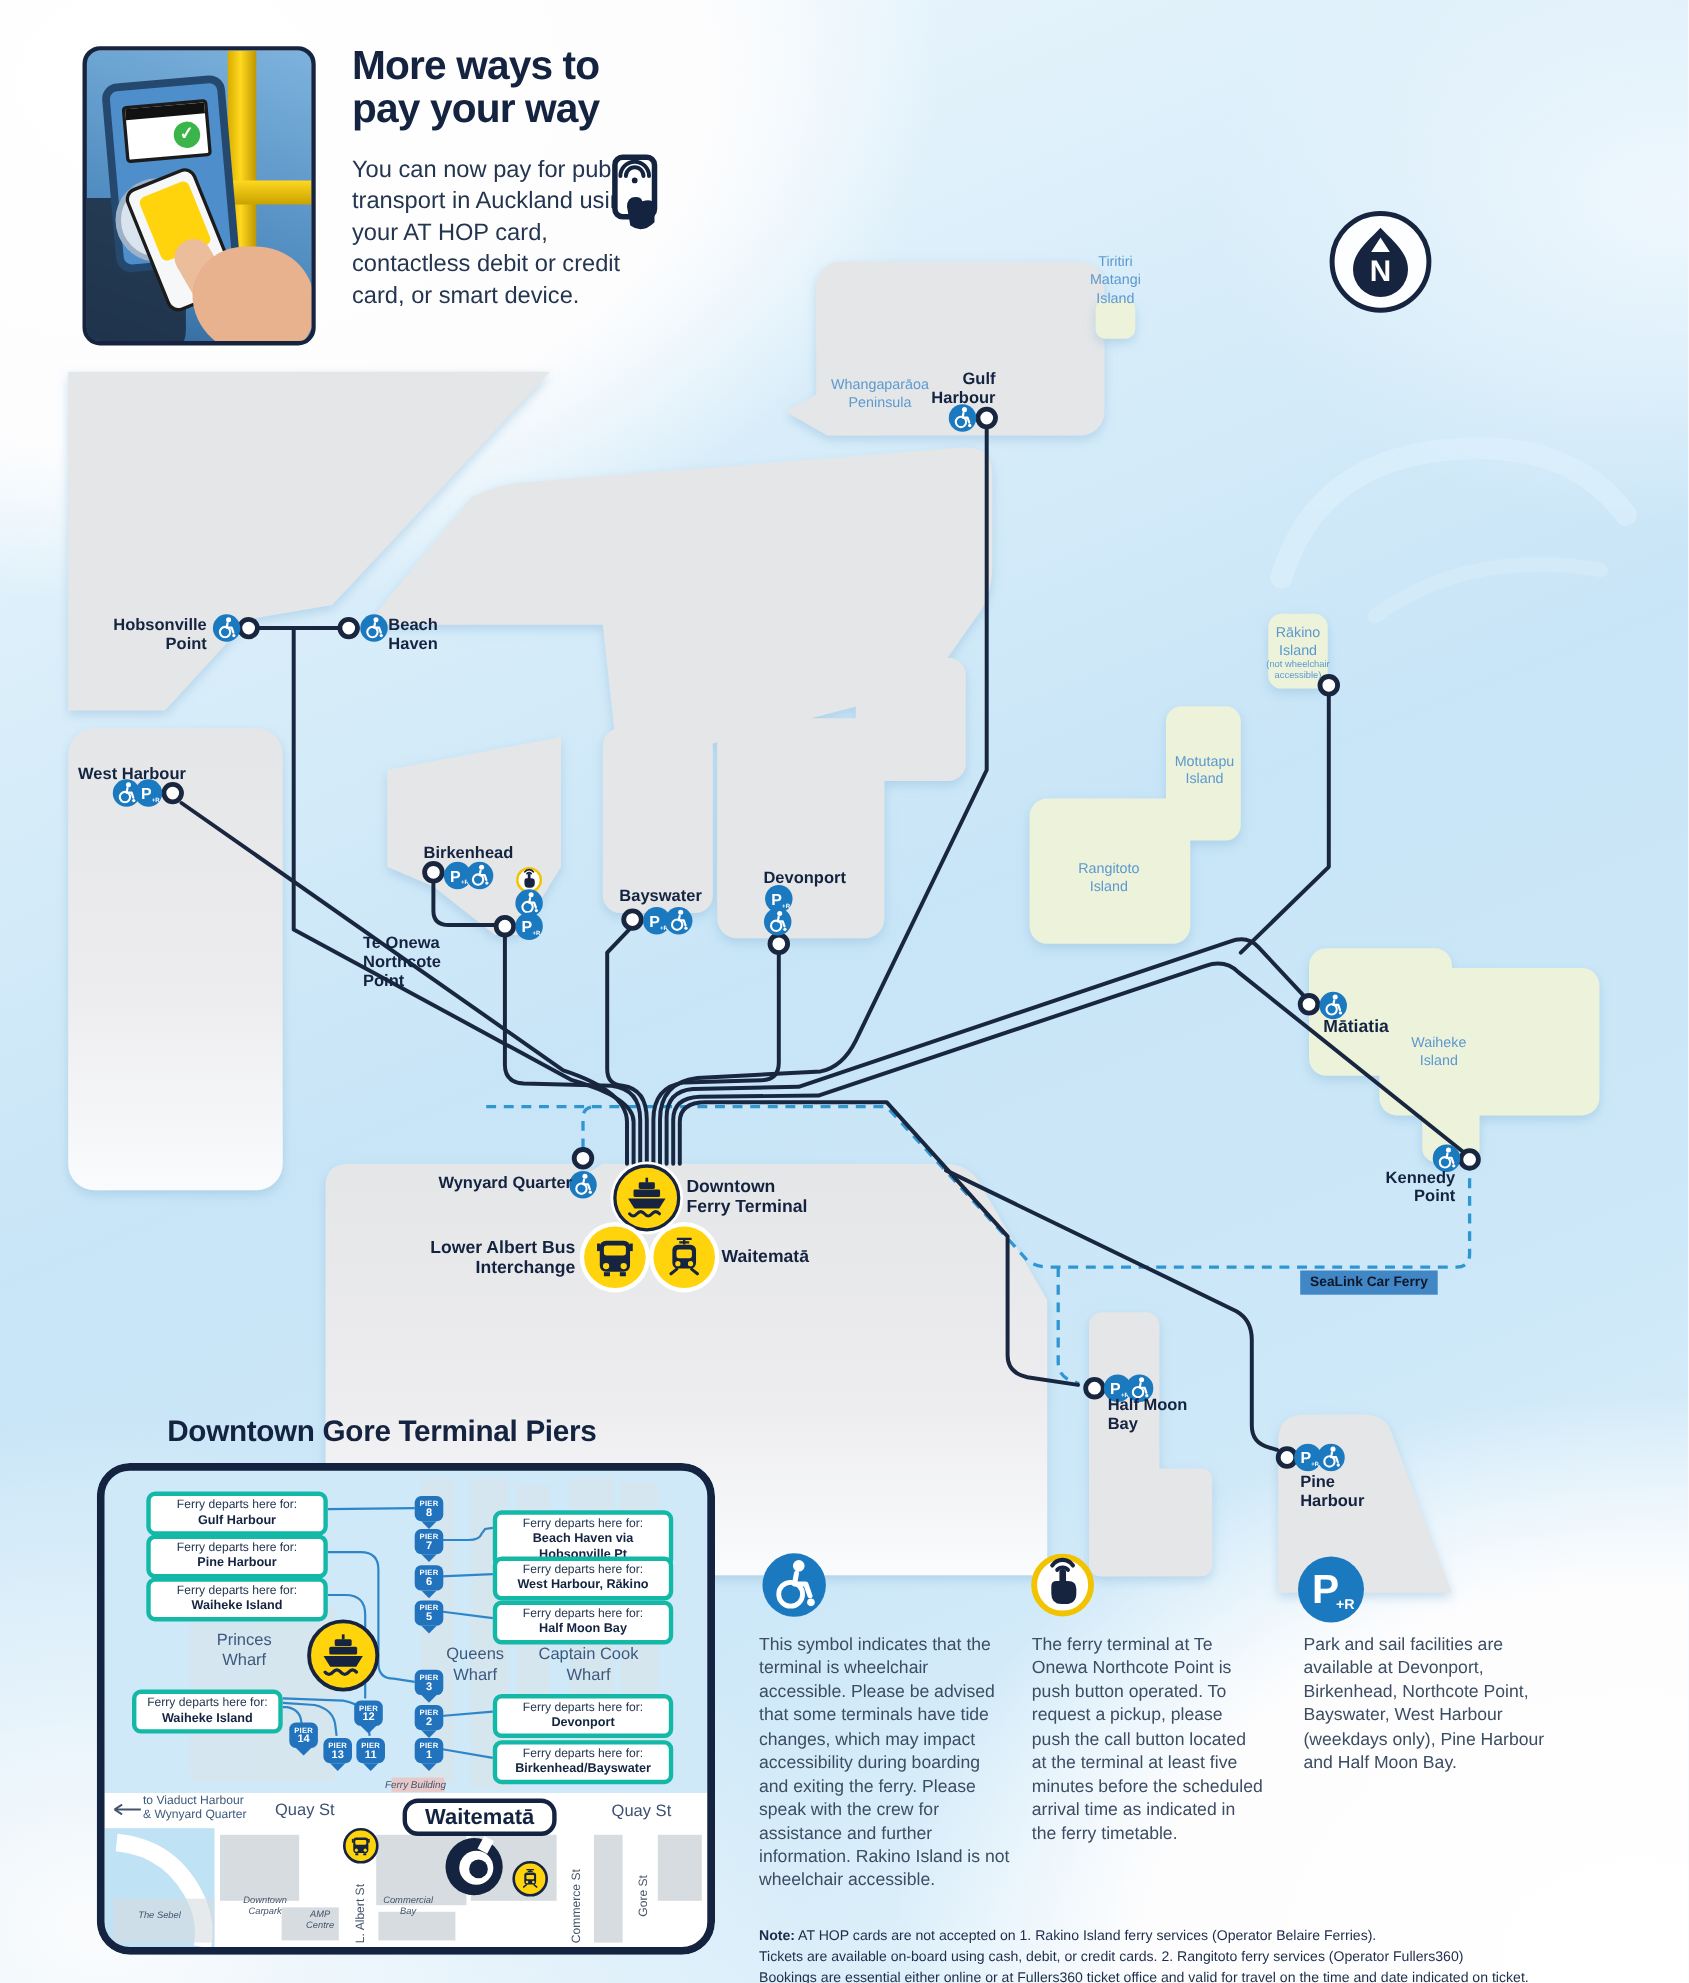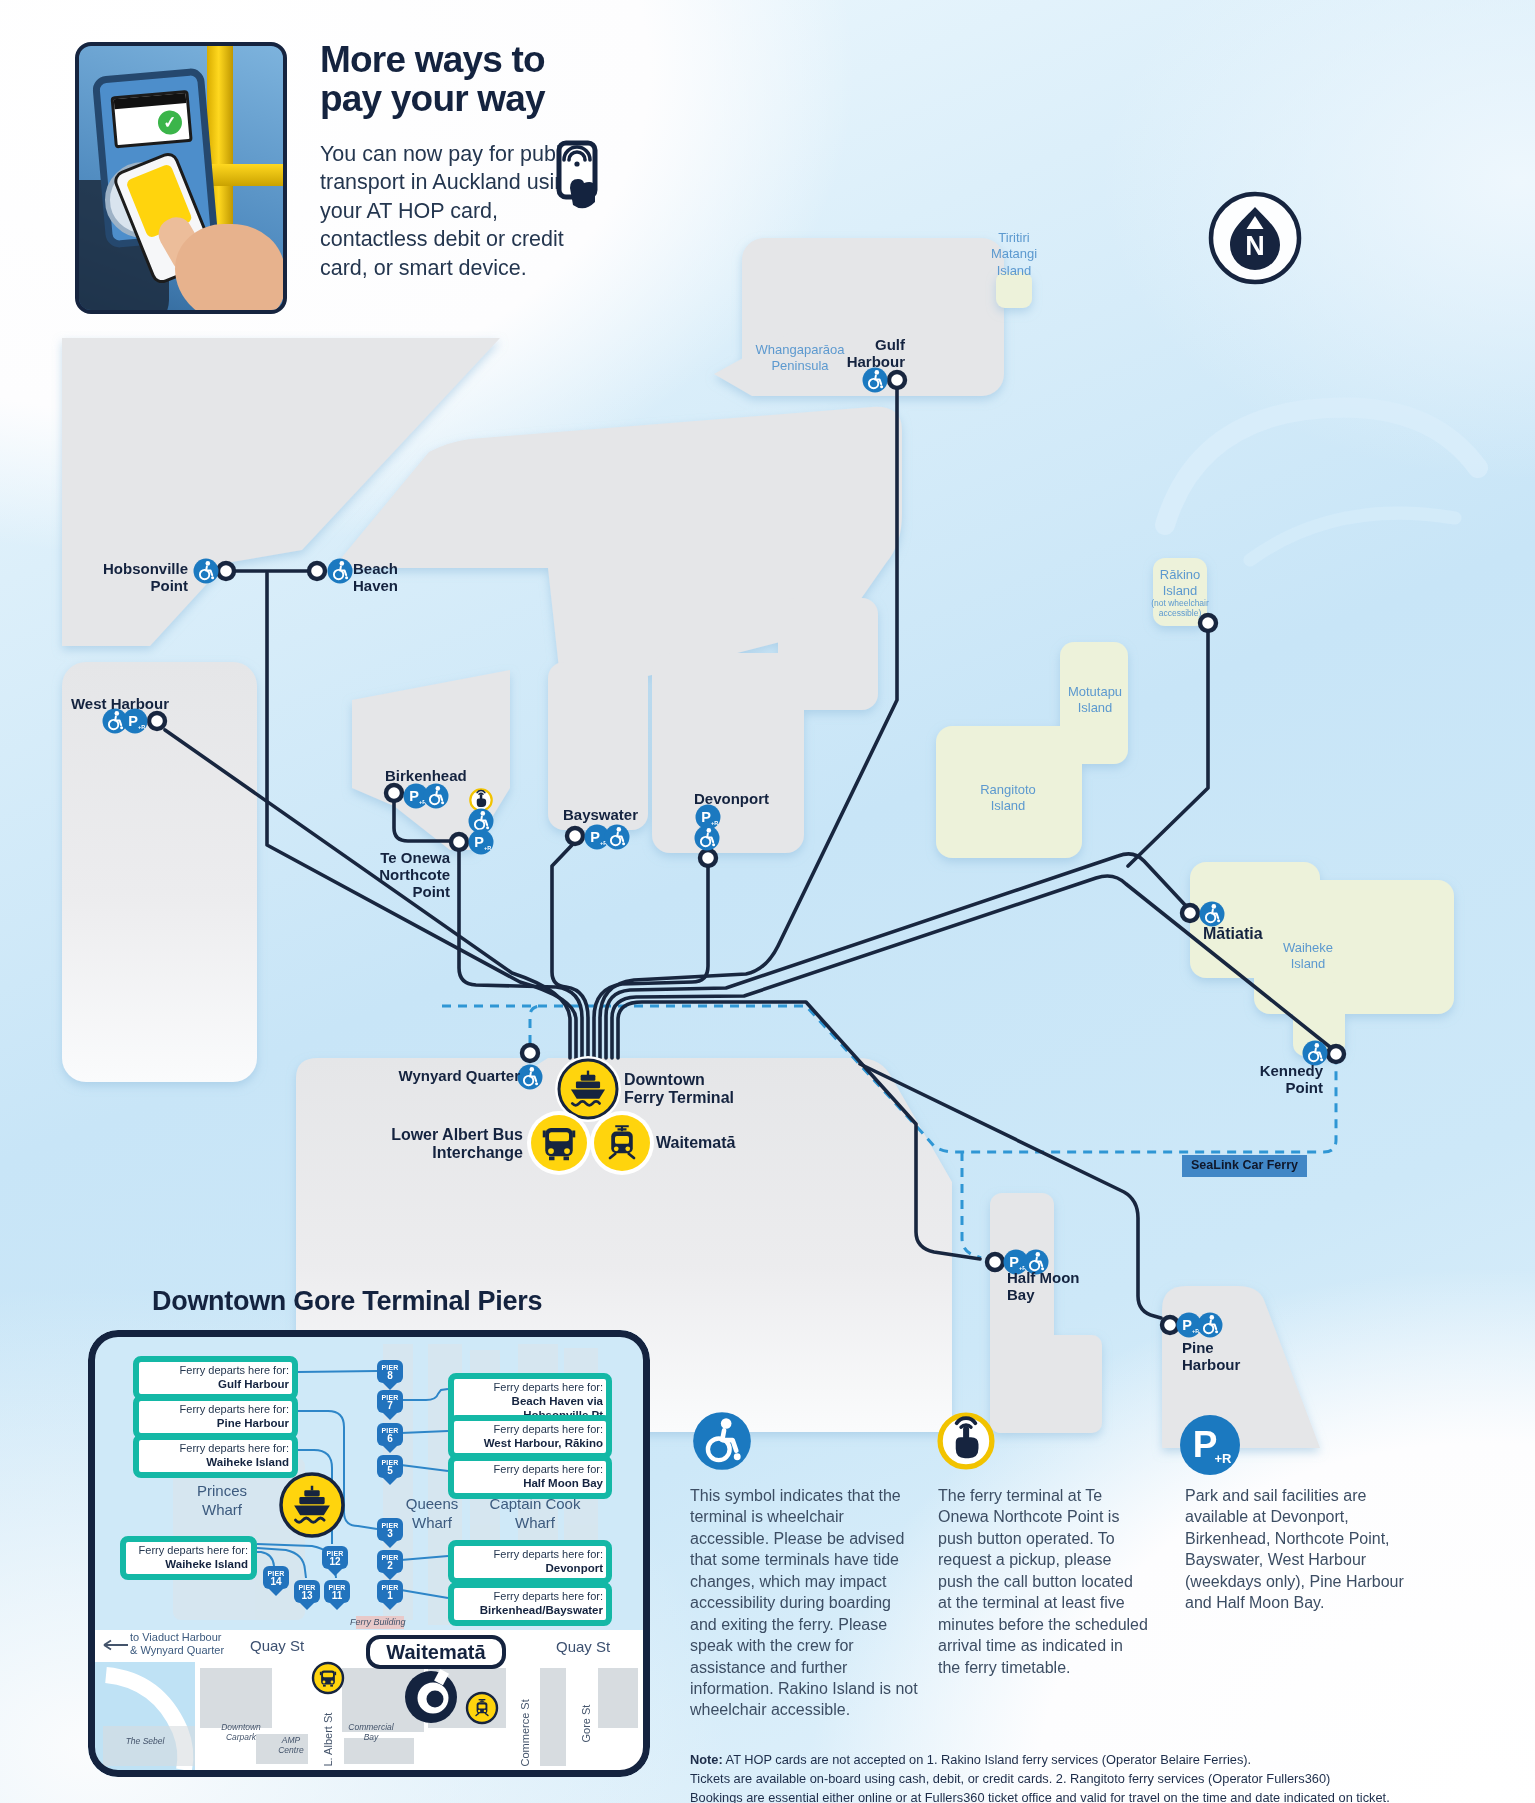--- a/index.html
+++ b/index.html
@@ -43,21 +43,21 @@
   .lbl{position:absolute;z-index:4;white-space:pre-line;font:bold 15px/1.12 "Liberation Sans",sans-serif;color:#14233f;}
   .geo{position:absolute;z-index:2;white-space:pre-line;text-align:center;font:13px/1.25 "Liberation Sans",sans-serif;color:#5c99cf;}
   .geo-sm{font-size:8.5px;line-height:1.2;}
   .sealink-badge{position:absolute;left:1182px;top:1155px;z-index:4;background:#4187c6;color:#0f172a;
     font:bold 12.5px/1 "Liberation Sans",sans-serif;padding:4px 9px 5px;}
   
   .inset-heading{position:absolute;left:152px;top:1288px;z-index:6;font:bold 27px/1 "Liberation Sans",sans-serif;color:#14233f;letter-spacing:-0.3px;}
   .inset-panel{position:absolute;left:88px;top:1330px;width:562px;height:447px;background:#cfe9f8;border-radius:30px;overflow:hidden;z-index:6;}
   .inset-border{position:absolute;left:0;top:0;right:0;bottom:0;border:7px solid #14233f;border-radius:30px;pointer-events:none;z-index:9;}
   .inset-svg{position:absolute;left:0;top:0;z-index:1;}
-  .rbox{position:absolute;z-index:4;background:#fff;border:6px solid #14b8a6;border-radius:8px;text-align:right;padding:2px 3px;}
+  .rbox{position:absolute;z-index:4;background:#fff;border:4px solid #14b8a6;border-radius:8px;text-align:center;padding:2px 3px;}
   .rbox .l1{font:11px/1.25 "Liberation Sans",sans-serif;color:#24364f;}
   .rbox .l2{font:bold 11.5px/1.2 "Liberation Sans",sans-serif;color:#14233f;}
   .pier{position:absolute;z-index:5;width:26px;height:23px;background:#2273bd;border-radius:6px;color:#fff;text-align:center;}
   .pier::after{content:"";position:absolute;left:50%;top:100%;margin-left:-7px;
     border-left:7px solid transparent;border-right:7px solid transparent;border-top:7px solid #2273bd;}
   .pier .pw{display:block;font:bold 7px/1 "Liberation Sans",sans-serif;padding-top:4px;letter-spacing:.2px;}
   .pier .pn{display:block;font:bold 10px/1 "Liberation Sans",sans-serif;}
   .wharf{position:absolute;z-index:3;white-space:pre-line;text-align:center;font:15px/1.25 "Liberation Sans",sans-serif;color:#3c5a7e;}
   .ins-note{position:absolute;z-index:4;white-space:pre-line;font:11px/1.2 "Liberation Sans",sans-serif;color:#3c5a7e;text-align:center;}
   .ins-small{position:absolute;z-index:4;white-space:pre-line;font:italic 8.5px/1.2 "Liberation Sans",sans-serif;color:#44546b;text-align:center;}
@@ -295,21 +295,21 @@
   <div class="geo" style="left:730px;top:342px;width:140px;">Whangaparāoa
 Peninsula</div>
   <div class="lbl" style="left:785px;top:337px;width:120px;text-align:right;">Gulf
 Harbour</div>
   <div class="lbl" style="left:60px;top:561px;width:128px;text-align:right;">Hobsonville
 Point</div>
   <div class="lbl" style="left:353px;top:561px;width:80px;">Beach
 Haven</div>
   <div class="lbl" style="left:47px;top:696px;width:122px;text-align:right;">West Harbour</div>
   <div class="lbl" style="left:385px;top:768px;">Birkenhead</div>
-  <div class="lbl" style="left:330px;top:850px;width:120px;text-align:right;">Te Onewa
+  <div class="lbl" style="left:330px;top:850px;width:120px;">Te Onewa
 Northcote
 Point</div>
   <div class="lbl" style="left:563px;top:807px;">Bayswater</div>
   <div class="lbl" style="left:694px;top:791px;">Devonport</div>
   <div class="geo" style="left:1130px;top:567px;width:100px;">Rākino
 Island</div>
   <div class="geo geo-sm" style="left:1130px;top:598px;width:100px;">(not wheelchair
 accessible)</div>
   <div class="geo" style="left:1045px;top:684px;width:100px;">Motutapu
 Island</div>

